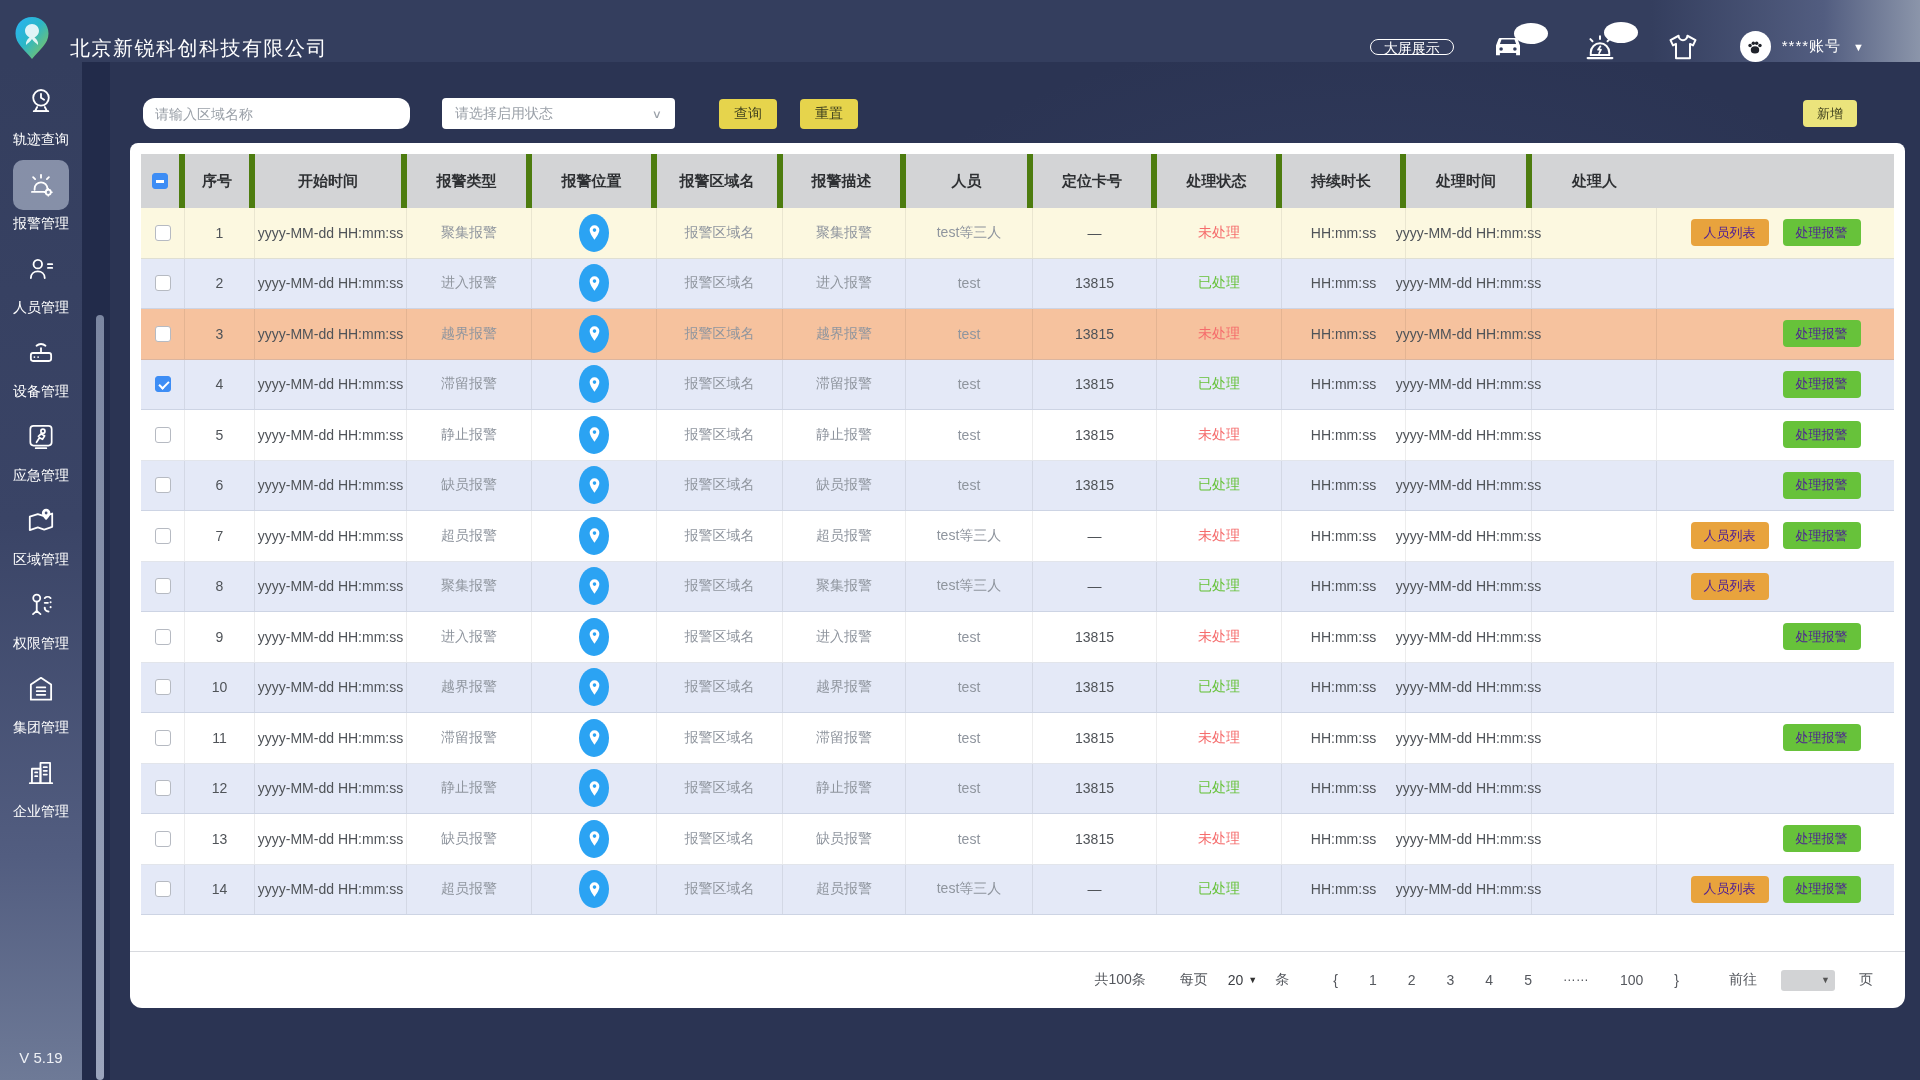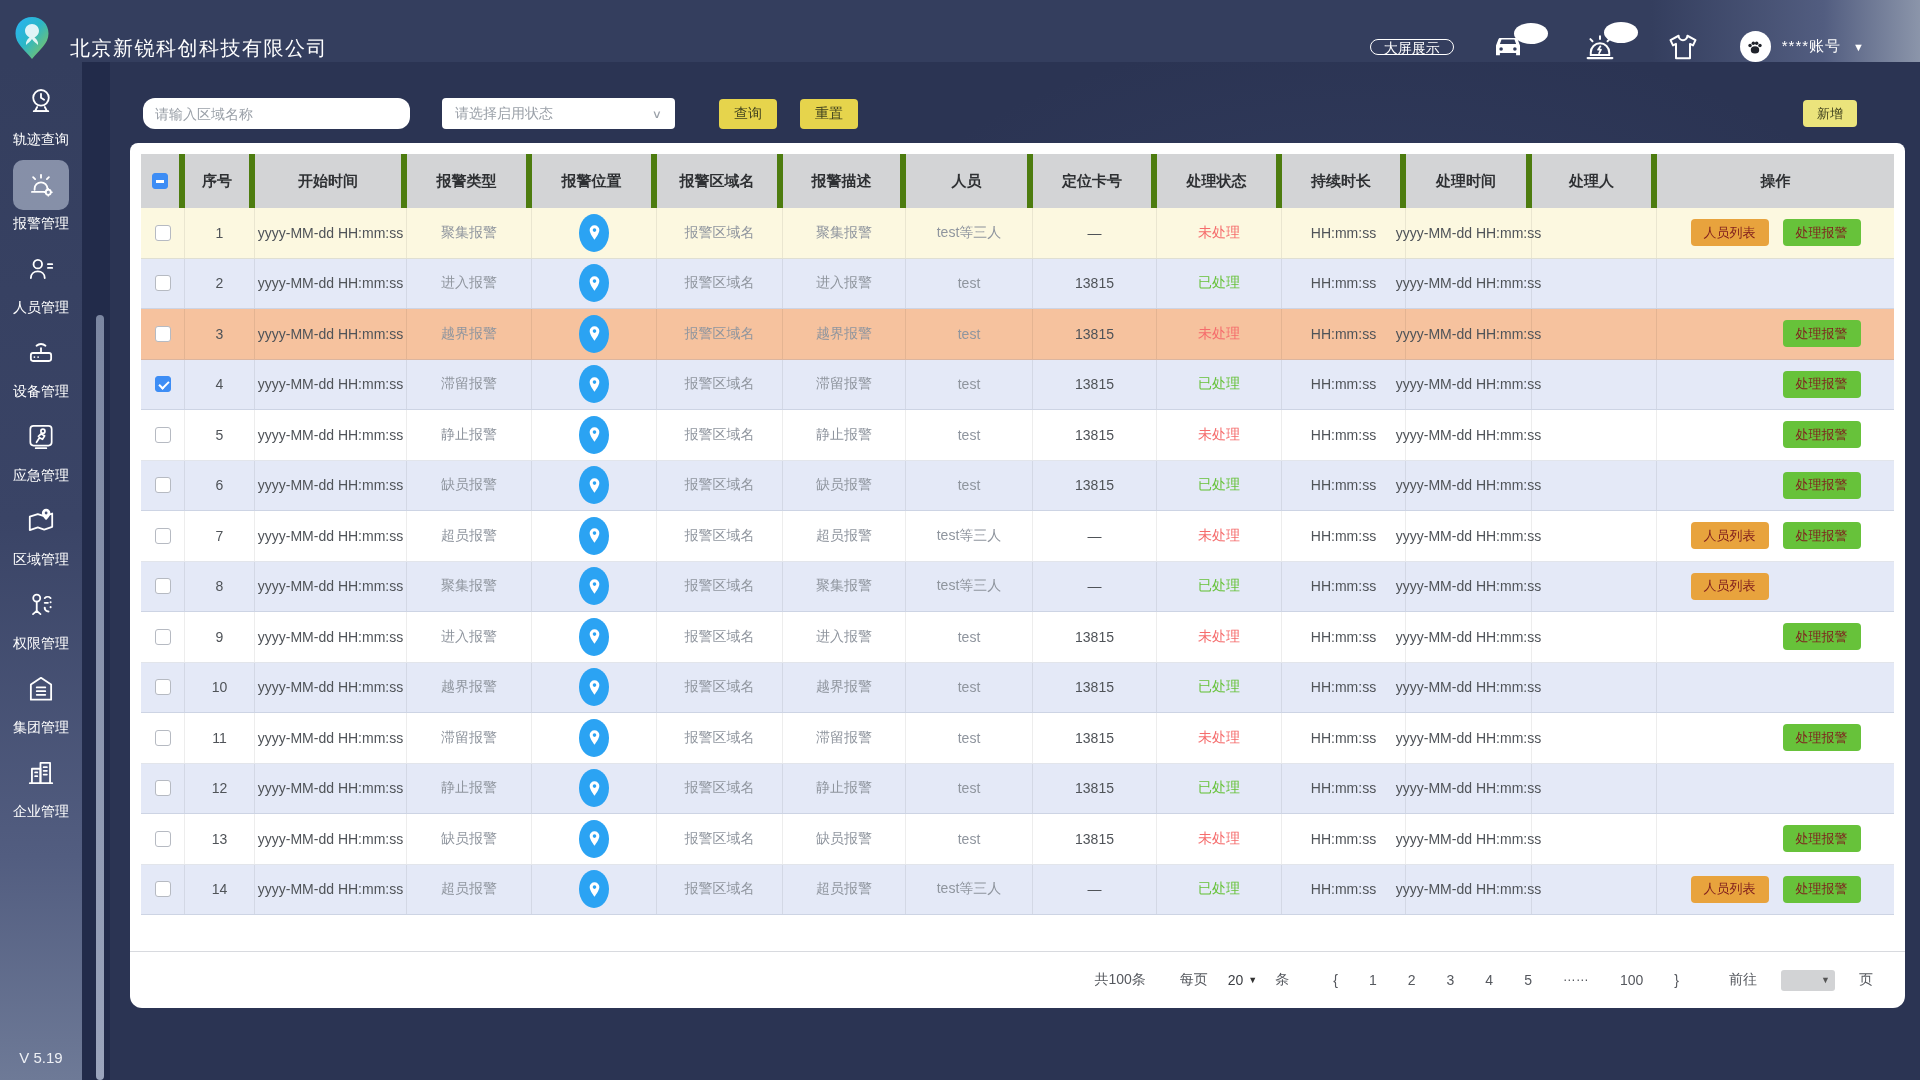--- a/index.html
+++ b/index.html
@@ -86,21 +86,21 @@
     display:inline-block; position:relative; cursor:pointer; }
   .cb.checked, .cb.indet { background:#3d8df5; border-color:#3d8df5; }
   .cb.checked::after { content:""; position:absolute; left:5px; top:2px; width:4px; height:8px;
     border:solid #fff; border-width:0 2px 2px 0; transform:rotate(45deg); }
   .cb.indet::after { content:""; position:absolute; left:3px; top:6px; width:8px; height:3px; background:#fff; }
 
   .pin { width:30px; height:38px; border-radius:50%; background:#2ba3f3; display:flex;
     align-items:center; justify-content:center; cursor:pointer; }
 
   .ops { display:flex; gap:14px; }
-  .op-btn { color:#7f1d1d; font-size:13px; height:27px; padding:0 13px; border:none; border-radius:4px;
+  .op-btn { color:#4c1d95; font-size:13px; height:27px; padding:0 13px; border:none; border-radius:4px;
     cursor:pointer; font-family:inherit; }
   .btn-list { background:#e8a33d; }
   .btn-handle { background:#67c23a; }
   .hidden { visibility:hidden; }
 
   
   .pagination { margin-top:auto; height:57px; border-top:1px solid #d8dadf; display:flex;
     align-items:center; justify-content:flex-end; padding-right:32px; font-size:14px; color:#55585e; }
   .pg-total { margin-right:34px; }
   .pg-perpage-label { margin-right:20px; }
@@ -324,21 +324,20 @@
             <div class="th cw3">报警类型</div>
             <div class="th cw4">报警位置</div>
             <div class="th cw5">报警区域名</div>
             <div class="th cw6">报警描述</div>
             <div class="th cw7">人员</div>
             <div class="th cw8">定位卡号</div>
             <div class="th cw9">处理状态</div>
             <div class="th cw10">持续时长</div>
             <div class="th cw11">处理时间</div>
             <div class="th cw12">处理人</div>
-            <div class="th cw13">操作</div>
           </div>
           <div id="tbody">
               <div class="tr bg-yellow">
     <div class="td cw0">
                   <span class="cb"></span>
                 </div>
     <div class="td cw1 dark cell-num">1</div>
     <div class="td cw2 dark cell-start">yyyy-MM-dd HH:mm:ss</div>
     <div class="td cw3 cell-type">聚集报警</div>
     <div class="td cw4">

